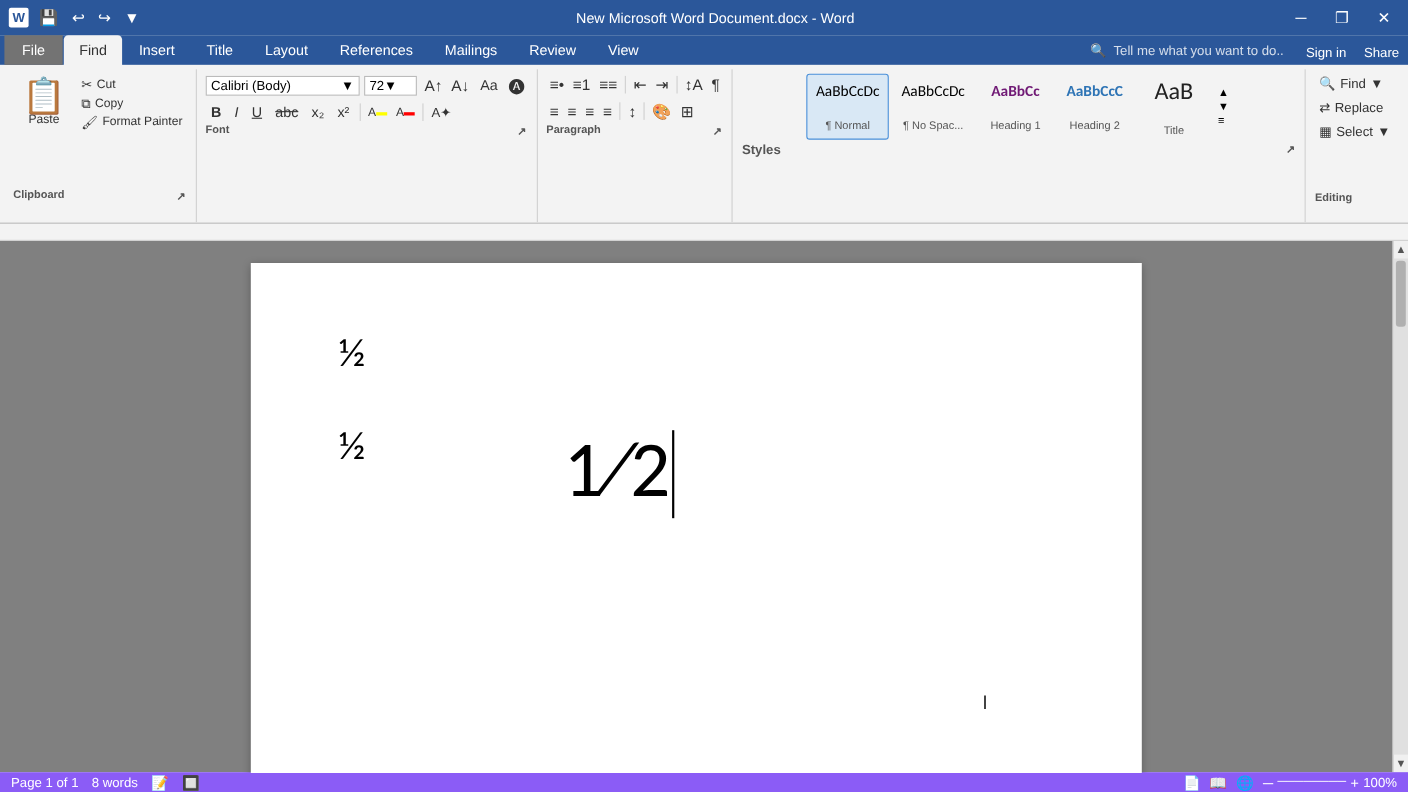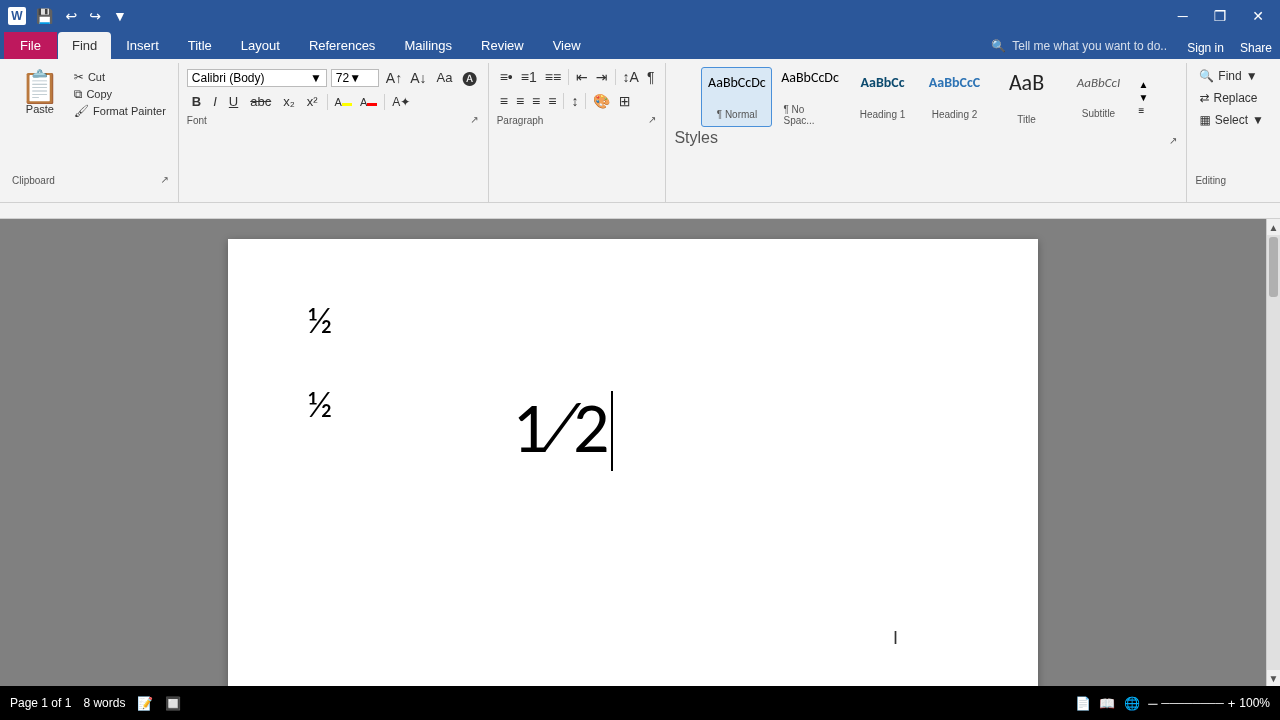--- a/index.html
+++ b/index.html
@@ -25,21 +25,21 @@
     .qa-btn { color: white; font-size: 14px; cursor: pointer; padding: 2px 4px; }
 
     
     .ribbon { background: #f3f3f3; border-bottom: 1px solid #d0d0d0; }
     .ribbon-tabs { background: #2b579a; display: flex; align-items: flex-end; padding-left: 4px; }
     .ribbon-tab {
       color: white; font-size: 13px; padding: 6px 14px; cursor: pointer;
       border-radius: 4px 4px 0 0; margin-right: 1px;
     }
     .ribbon-tab.active { background: #f3f3f3; color: #333; }
-    .ribbon-tab-file { background: #be185d; color: white; border-radius: 0; padding: 6px 16px; }
+    .ribbon-tab-file { background: #737373; color: white; border-radius: 0; padding: 6px 16px; }
     .ribbon-search {
       margin-left: auto; display: flex; align-items: center; color: white;
       font-size: 12px; padding: 4px 12px; gap: 6px; cursor: pointer;
       margin-bottom: 2px;
     }
     .ribbon-search input { border: none; background: transparent; color: white; font-size: 12px; outline: none; }
     .ribbon-search input::placeholder { color: rgba(255,255,255,0.8); }
     .ribbon-actions { display: flex; gap: 16px; color: white; font-size: 13px; align-items: center; padding: 4px 8px; }
 
     .ribbon-content {
@@ -126,47 +126,48 @@
     .underlined-word { text-decoration: underline; text-decoration-color: #c00; }
     .fraction-sm { font-size: 36px; font-family: Calibri, sans-serif; margin-bottom: 40px; }
     .bottom-section { display: flex; align-items: flex-start; gap: 0; }
     .fraction-sm-2 { font-size: 36px; font-family: Calibri, sans-serif; }
     .fraction-lg { font-size: 72px; font-family: Calibri, sans-serif; margin-left: 180px; position: relative; display: flex; align-items: flex-end; }
     .cursor-line { display: inline-block; width: 2px; height: 80px; background: #000; margin-left: 2px; vertical-align: bottom; animation: blink 1s infinite; }
     @keyframes blink { 0%,100%{opacity:1} 50%{opacity:0} }
 
     
     .status-bar {
-      background: #000000; color: white; font-size: 12px;
+      background: #8b5cf6; color: white; font-size: 12px;
       display: flex; align-items: center; justify-content: space-between;
-      padding: 0 10px; height: 34px;
+      padding: 0 10px; height: 18px;
     }
     .status-left { display: flex; gap: 12px; align-items: center; }
     .status-right { display: flex; gap: 8px; align-items: center; }
     .zoom-slider { display: flex; align-items: center; gap: 4px; }
 
     
-    .group-footer { display: flex; justify-content: space-between; align-items: flex-end; width: 100%; padding-top: 2px; }
+    .group-footer { display: flex; justify-content: space-between; align-items: flex-start; width: 100%; padding-top: 2px; font-weight: bold; }
     .expand-icon { font-size: 10px; cursor: pointer; color: #555; padding: 1px; }
   </style>
 </head>
 <body>
 
 <div class="title-bar">
   <div class="title-bar-left">
     <div class="title-icon">
       <span style="color:#2b579a;font-weight:bold;font-size:12px;">W</span>
     </div>
     <div class="quick-access">
       <span class="qa-btn">💾</span>
       <span class="qa-btn">↩</span>
       <span class="qa-btn">↪</span>
       <span class="qa-btn">▼</span>
     </div>
   </div>
+  <div class="title-bar-center">New Microsoft Word Document.docx - Word</div>
   <div class="title-bar-right">
     <span class="title-bar-btn">─</span>
     <span class="title-bar-btn">❐</span>
     <span class="title-bar-btn">✕</span>
   </div>
 </div>
 
 <div class="ribbon">
   <div class="ribbon-tabs">
     <div class="ribbon-tab ribbon-tab-file">File</div>
@@ -290,43 +291,39 @@
       <div class="styles-gallery">
         <div class="style-item active">
           <span class="style-preview" style="font-size:14px;">AaBbCcDc</span>
           <span class="style-label">¶ Normal</span>
         </div>
         <div class="style-item">
           <span class="style-preview" style="font-size:14px;">AaBbCcDc</span>
           <span class="style-label">¶ No Spac...</span>
         </div>
         <div class="style-item">
-          <span class="style-preview" style="font-size:14px;color:#0c4a6e;font-weight:bold;">AaBbCc</span>
+          <span class="style-preview" style="font-size:14px;color:#701a75;font-weight:bold;">AaBbCc</span>
           <span class="style-label">Heading 1</span>
         </div>
         <div class="style-item">
           <span class="style-preview" style="font-size:14px;color:#2e74b5;font-weight:bold;text-align:right;">AaBbCcC</span>
           <span class="style-label">Heading 2</span>
         </div>
         <div class="style-item">
           <span class="style-preview" style="font-size:22px;color:#222;">AaB</span>
           <span class="style-label">Title</span>
-        </div>
-        <div class="style-item">
-          <span class="style-preview" style="font-size:13px;color:#595959;font-style:italic;">AaBbCcI</span>
-          <span class="style-label">Subtitle</span>
         </div>
         <div class="styles-scroll">
           <span class="scroll-btn">▲</span>
           <span class="scroll-btn">▼</span>
           <span class="scroll-btn">≡</span>
         </div>
       </div>
       <div class="group-footer">
-        <span style="font-size:16px;color:#555;">Styles</span>
+        <span style="font-size:12px;color:#555;">Styles</span>
         <span class="expand-icon">↗</span>
       </div>
     </div>
 
     <div class="ribbon-group" style="padding-bottom:16px;min-width:80px;">
       <div class="editing-group">
         <div class="edit-btn">
           <span>🔍</span>
           <span>Find</span>
           <span>▼</span>

